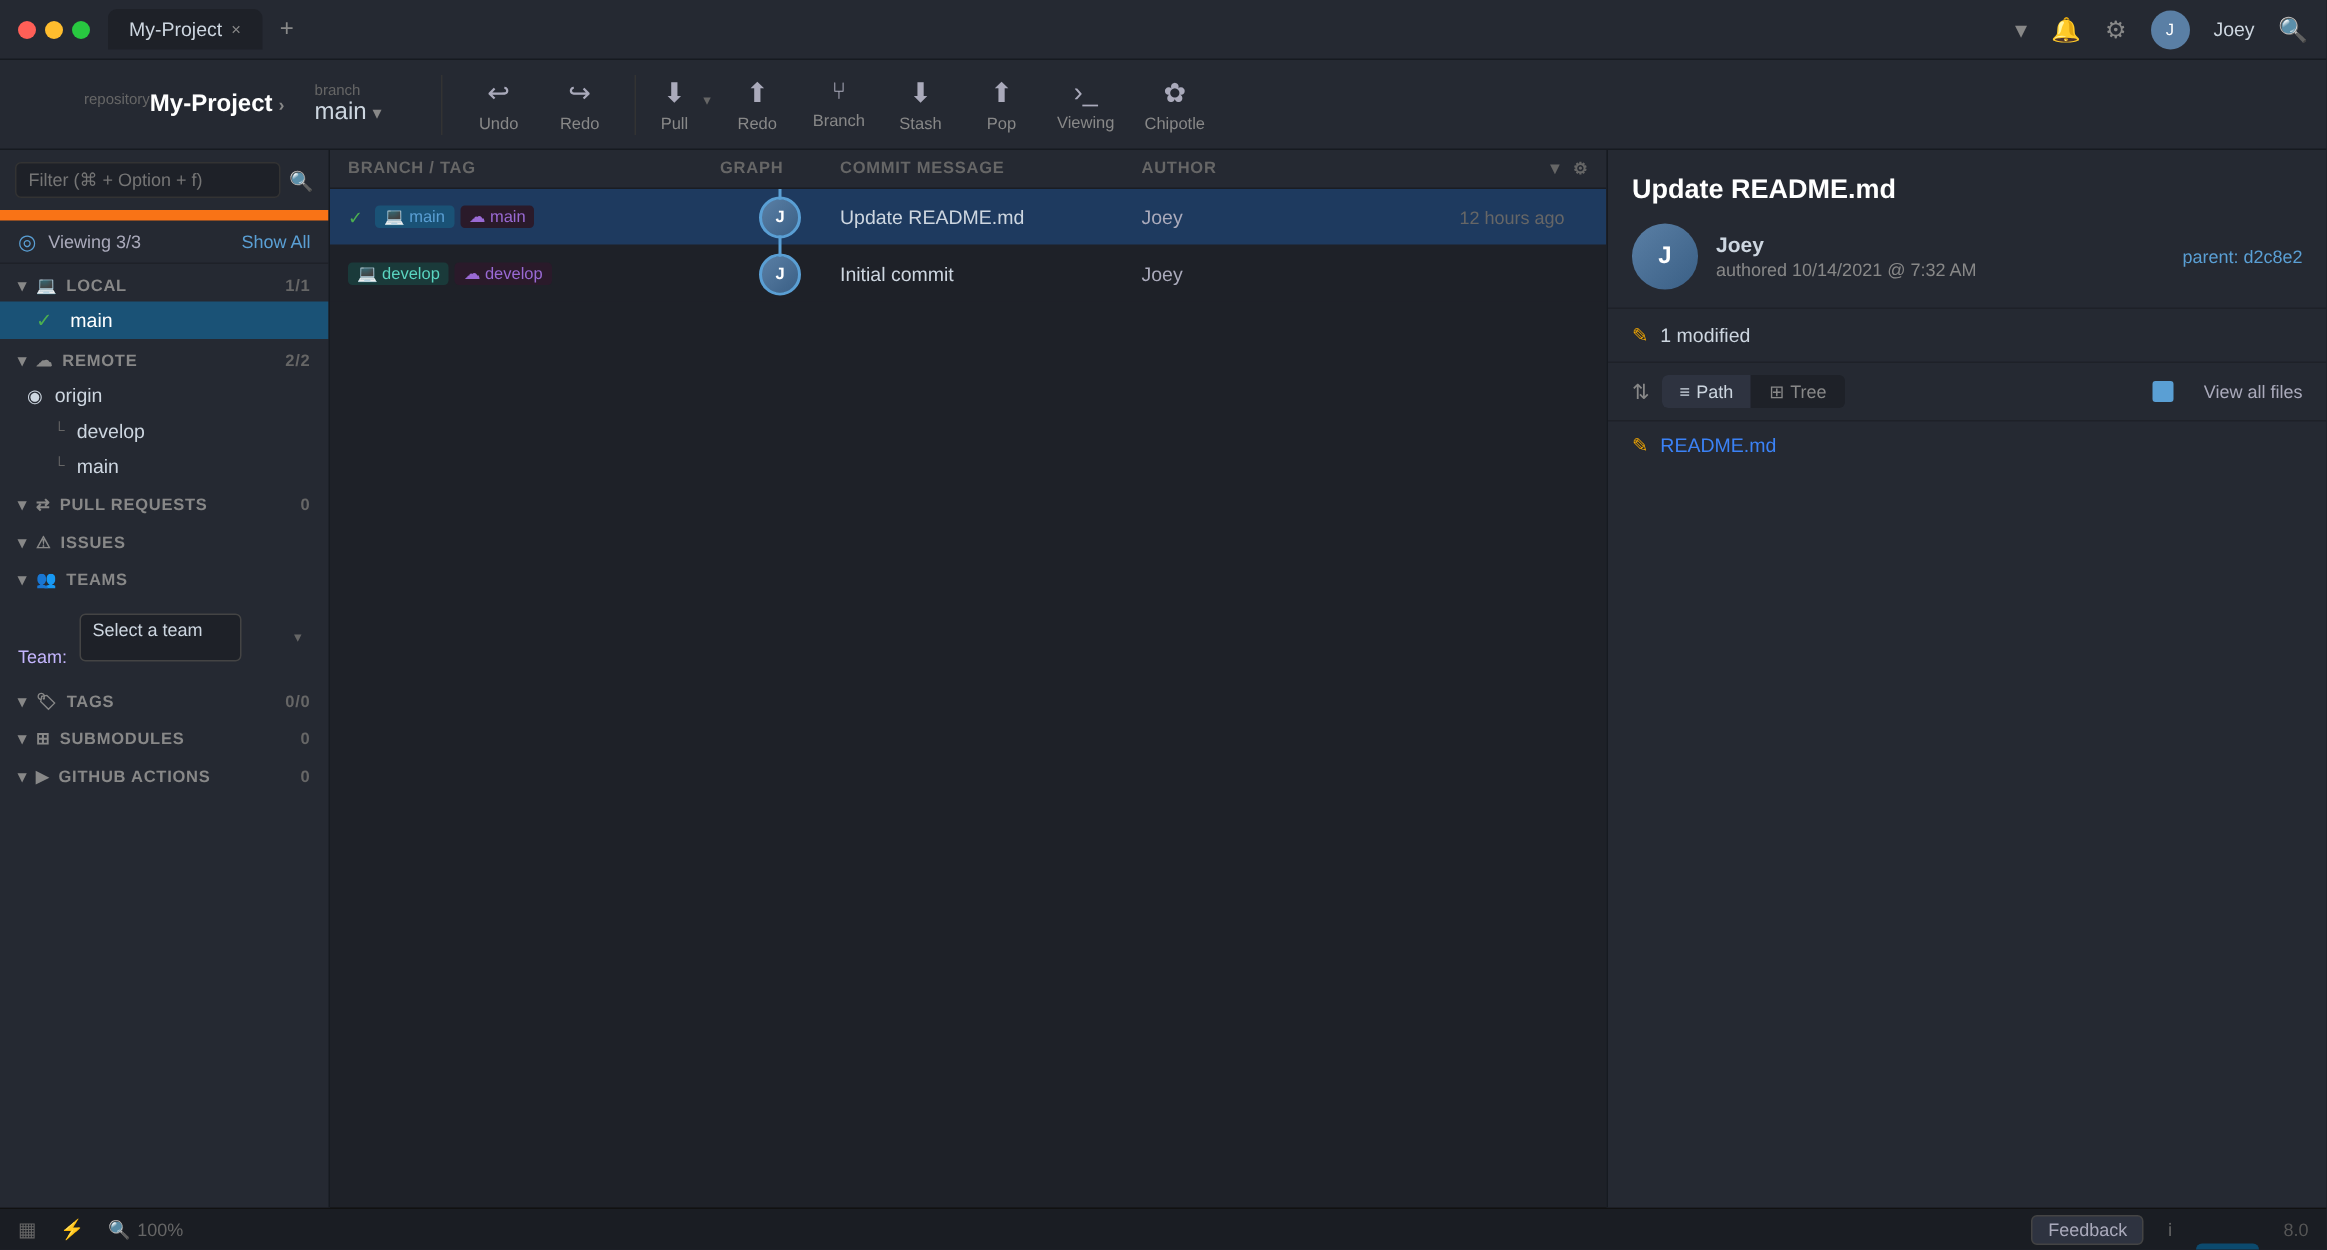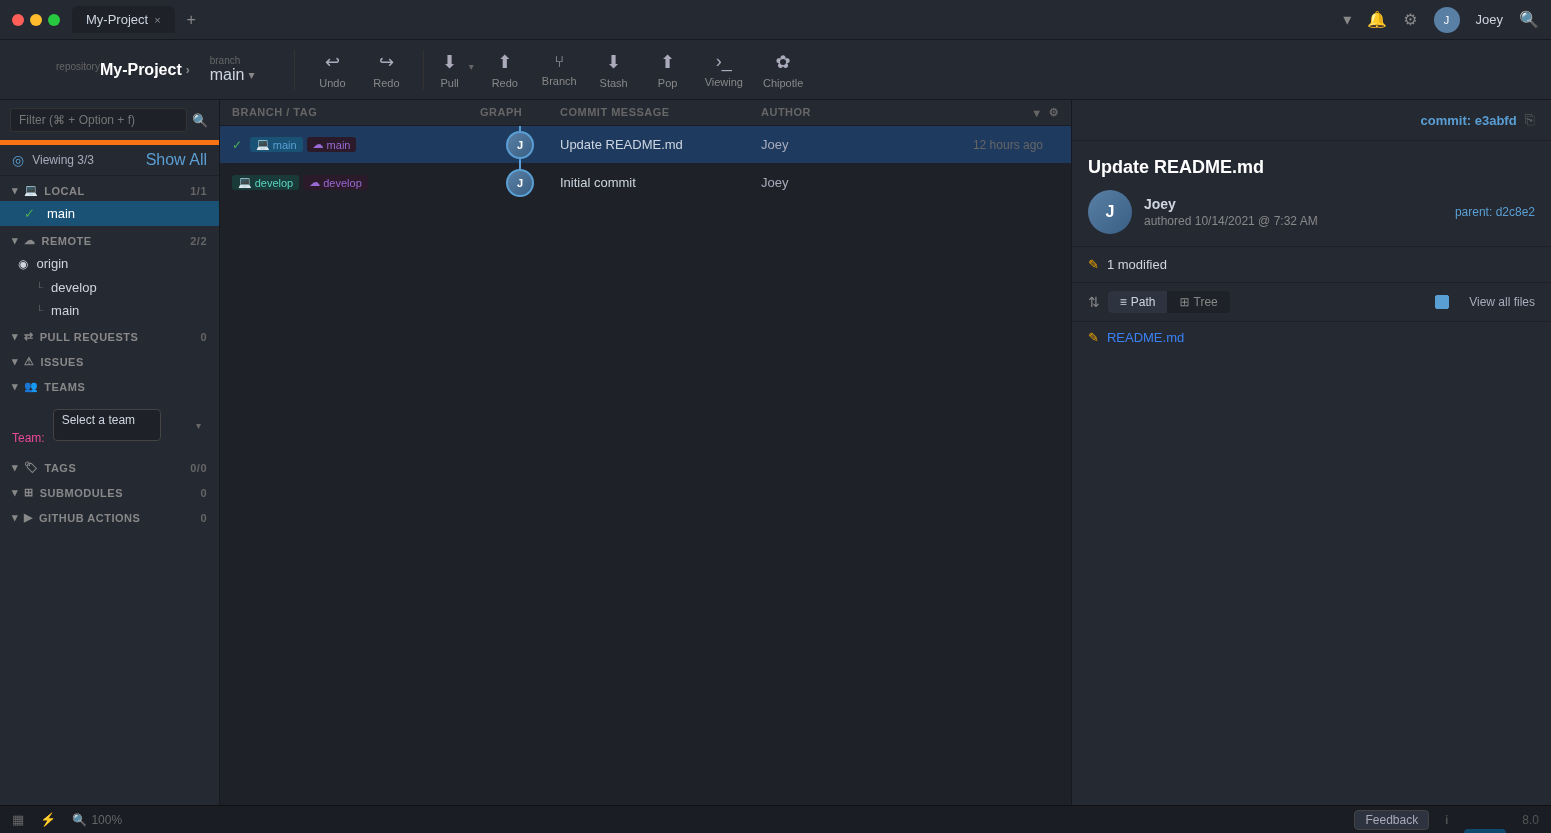--- a/index.html
+++ b/index.html
@@ -162,21 +162,21 @@
       display: flex;
       flex-direction: column;
       overflow-y: auto;
       flex-shrink: 0;
     }
     .sidebar-filter {
       padding: 8px 10px;
       display: flex;
       align-items: center;
       gap: 6px;
-      border-bottom: 5px solid #f97316;
+      border-bottom: 7px solid #f97316;
     }
     .sidebar-filter input {
       background: #1e2128;
       border: 1px solid #333;
       border-radius: 4px;
       color: #cdd6e0;
       padding: 4px 8px;
       font-size: 12px;
       flex: 1;
       outline: none;
@@ -184,21 +184,21 @@
 
     .viewing-bar {
       padding: 6px 12px;
       display: flex;
       align-items: center;
       gap: 8px;
       border-bottom: 1px solid #1e2128;
     }
     .viewing-icon { color: #5a9fd4; font-size: 14px; }
     .viewing-text { font-size: 12px; color: #aab; }
-    .show-all { font-size: 16px; color: #5a9fd4; cursor: pointer; margin-left: auto; }
+    .show-all { font-size: 12px; color: #5a9fd4; cursor: pointer; margin-left: auto; }
 
     .section-header {
       padding: 8px 12px 4px 12px;
       font-size: 11px;
       font-weight: 600;
       color: #888;
       letter-spacing: 0.5px;
       display: flex;
       align-items: center;
       gap: 6px;
@@ -229,21 +229,21 @@
       font-size: 13px;
     }
     .sub-item .sub-icon { font-size: 10px; color: #666; }
 
     .team-row {
       padding: 8px 12px;
       display: flex;
       align-items: center;
       gap: 8px;
     }
-    .team-label { font-size: 12px; color: #ec4899; margin-top: 26px; }
+    .team-label { font-size: 12px; color: #c4b5fd; margin-top: 26px; }
     .team-select {
       background: #1e2128;
       border: 1px solid #444;
       border-radius: 4px;
       color: #cdd6e0;
       padding: 3px 24px 13px 8px;
       font-size: 12px;
       cursor: pointer;
       appearance: none;
       -webkit-appearance: none;
@@ -749,26 +749,20 @@
           <span>Initial commit</span>
         </div>
         <div class="commit-author">Joey</div>
         <div class="commit-time"></div>
       </div>
     </div>
   </div>
 
   <div class="detail-panel">
 
-    <div class="detail-header">
-      <span class="commit-hash">
-        <span>commit: </span><span style="color:#5a9fd4;">e3abfd</span>
-      </span>
-      <span class="copy-icon">⎘</span>
-    </div>
 
     <div class="commit-title-section">
       <div class="commit-title-text">Update README.md</div>
       <div class="commit-author-row">
         <div class="author-avatar">
           <span>J</span>
         </div>
         <div class="author-details">
           <div class="author-name">Joey</div>
           <div class="author-date">

